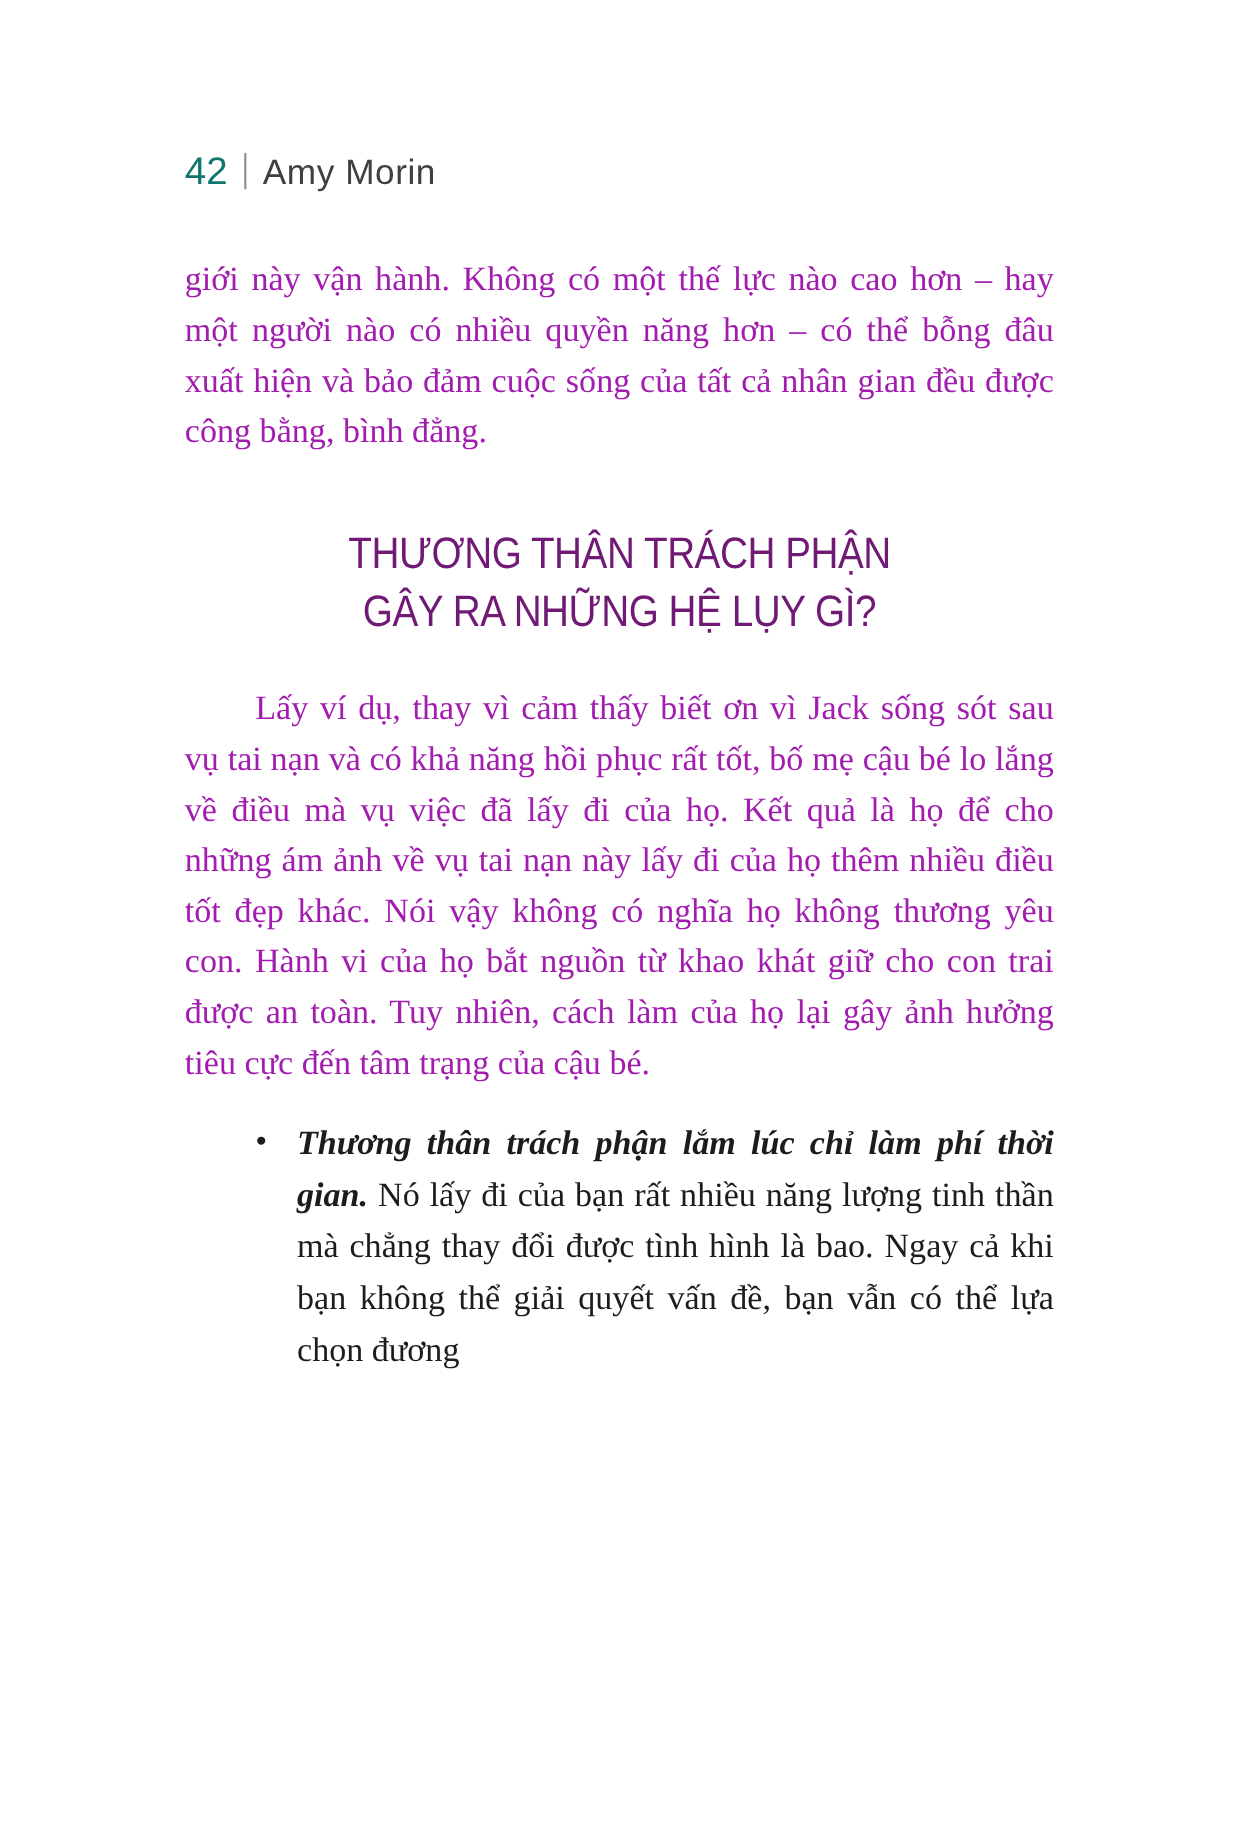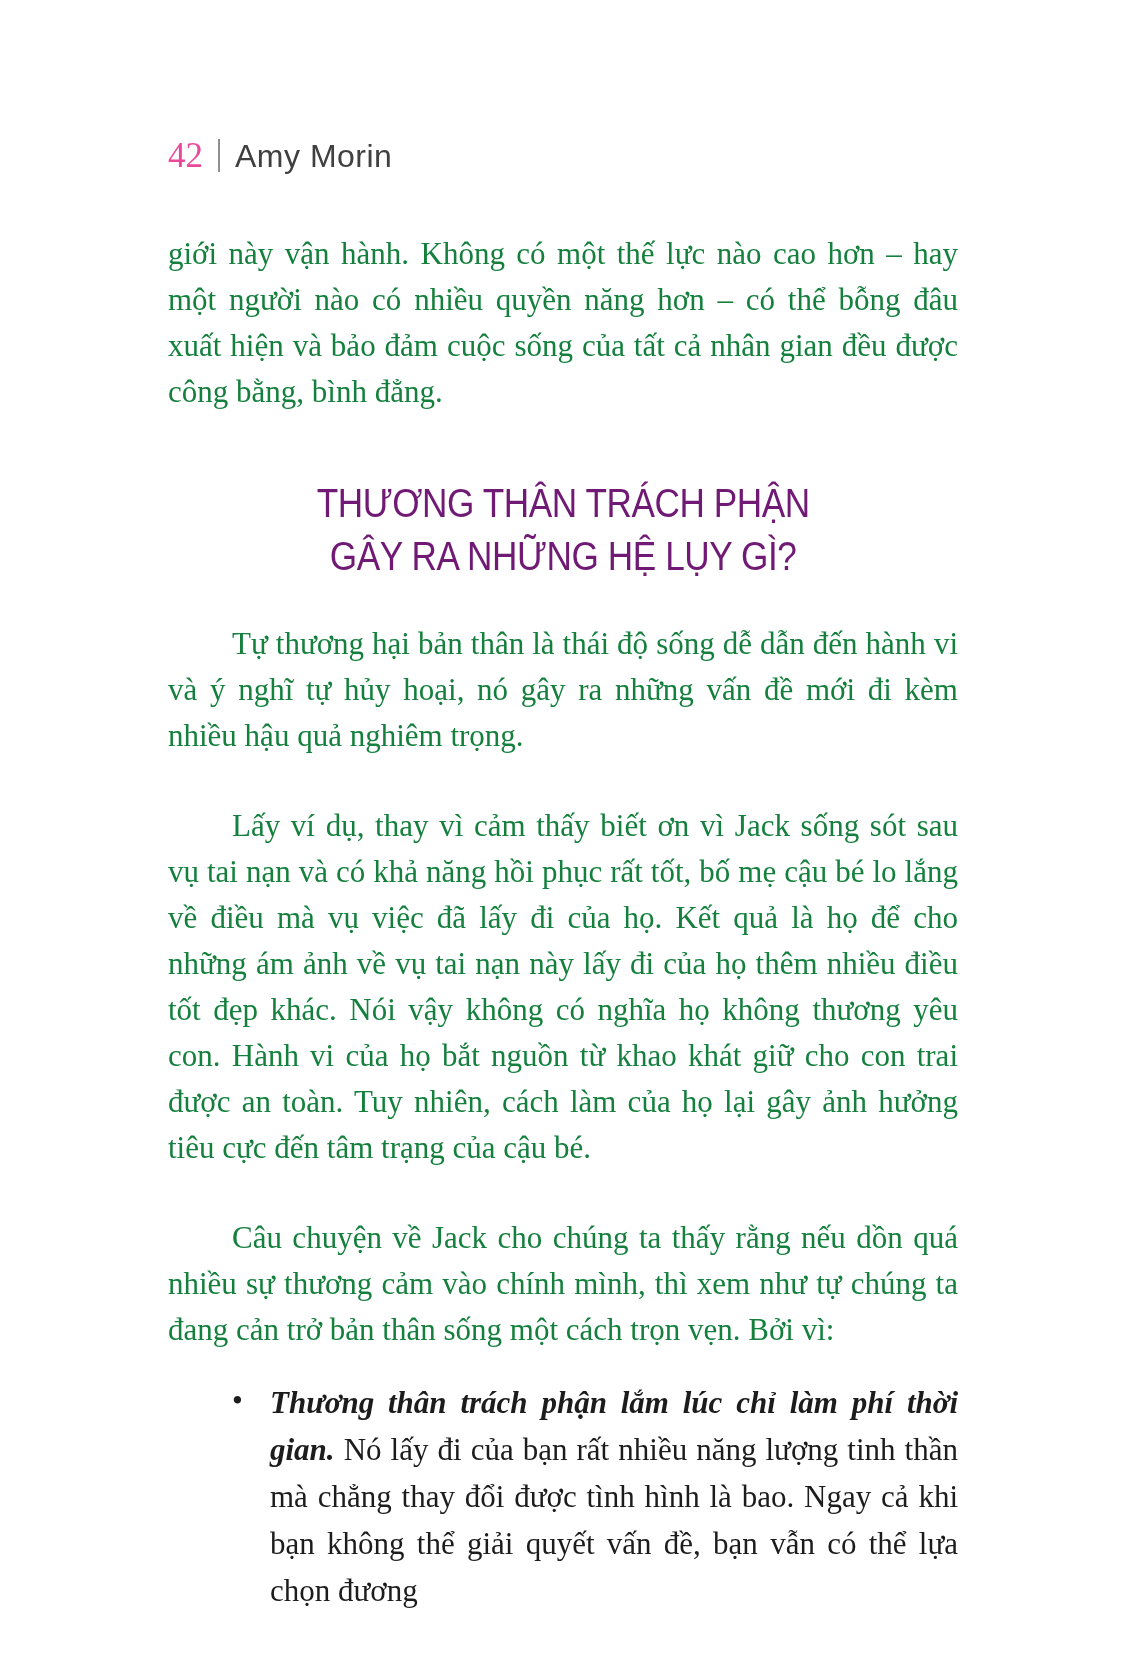--- a/index.html
+++ b/index.html
@@ -14,43 +14,43 @@
     color: #1c1c1c;
     overflow: hidden;
   }
   .running-header {
     display: flex;
     align-items: center;
     gap: 15px;
     margin-bottom: 58px;
   }
   .page-num {
-    font-family: Liberation Serif, serif;
+    font-family: Liberation Sans, sans-serif;
     font-size: 35px;
-    color: #ec4899;
+    color: #0f766e;
     line-height: 1;
   }
   .header-divider {
     width: 2px;
     height: 33px;
     background: #8f8f8f;
   }
   .author {
     font-family: "Liberation Sans", sans-serif;
     font-size: 32px;
     color: #404040;
     letter-spacing: 0.5px;
     line-height: 1;
   }
   .body-par {
     font-size: 31px;
     line-height: 46px;
     text-align: justify;
     margin: 0;
-    color: #15803d;
+    color: #a21caf;
   }
   .body-par + .body-par { margin-top: 44px; }
   .indent { text-indent: 64px; }
   .section-heading {
     margin: 62px 0 38px;
     text-align: center;
     font-family: "Liberation Sans", sans-serif;
     font-weight: normal;
     font-size: 40px;
     line-height: 53px;
@@ -92,24 +92,22 @@
     <span class="author">Amy Morin</span>
   </div>
 
   <p class="body-par">giới này vận hành. Không có một thế lực nào cao hơn – hay một người nào có nhiều quyền năng hơn – có thể bỗng đâu xuất hiện và bảo đảm cuộc sống của tất cả nhân gian đều được công bằng, bình đẳng.</p>
 
   <div class="section-heading">
     <span class="cond">THƯƠNG THÂN TRÁCH PHẬN</span><br>
     <span class="cond">GÂY RA NHỮNG HỆ LỤY GÌ?</span>
   </div>
 
-  <p class="body-par indent">Tự thương hại bản thân là thái độ sống dễ dẫn đến hành vi và ý nghĩ tự hủy hoại, nó gây ra những vấn đề mới đi kèm nhiều hậu quả nghiêm trọng.</p>
 
   <p class="body-par indent">Lấy ví dụ, thay vì cảm thấy biết ơn vì Jack sống sót sau vụ tai nạn và có khả năng hồi phục rất tốt, bố mẹ cậu bé lo lắng về điều mà vụ việc đã lấy đi của họ. Kết quả là họ để cho những ám ảnh về vụ tai nạn này lấy đi của họ thêm nhiều điều tốt đẹp khác. Nói vậy không có nghĩa họ không thương yêu con. Hành vi của họ bắt nguồn từ khao khát giữ cho con trai được an toàn. Tuy nhiên, cách làm của họ lại gây ảnh hưởng tiêu cực đến tâm trạng của cậu bé.</p>
 
-  <p class="body-par indent">Câu chuyện về Jack cho chúng ta thấy rằng nếu dồn quá nhiều sự thương cảm vào chính mình, thì xem như tự chúng ta đang cản trở bản thân sống một cách trọn vẹn. Bởi vì:</p>
 
   <div class="bullet-item">
     <span class="bullet-marker">•</span>
     <span class="italic-lead">Thương thân trách phận lắm lúc chỉ làm phí thời gian.</span><span> Nó lấy đi của bạn rất nhiều năng lượng tinh thần mà chẳng thay đổi được tình hình là bao. Ngay cả khi bạn không thể giải quyết vấn đề, bạn vẫn có thể lựa chọn đương</span>
   </div>
 
 </div>
 
 </body></html>

